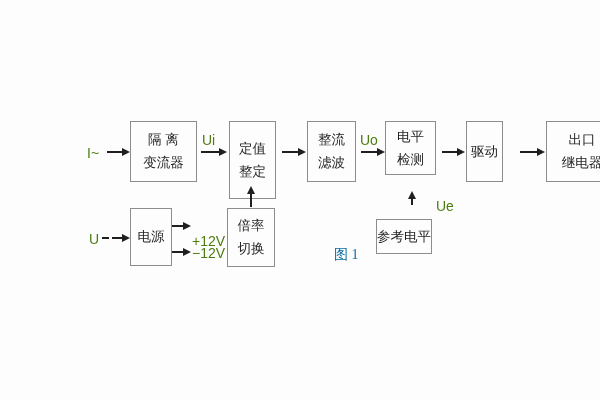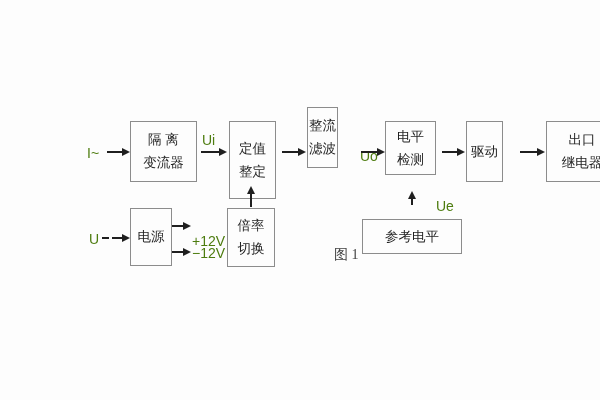--- a/index.html
+++ b/index.html
@@ -61,39 +61,39 @@
     border-right:4px solid transparent;
   }
   .dash{
     position:absolute;
     height:1.5px;
     background:#1f1f1f;
   }
   .caption{
     position:absolute;
     font-size:14px;
-    color:#404040;
+    color:#0369a1;
     white-space:nowrap;
     font-family:Liberation Serif, serif;
   }
 </style>
 </head>
 <body>
 
 <div class="stage">
 
   <div class="box" style="left:88px;top:121px;width:67px;height:61px">
     <span>隔 离</span>
     <span>变流器</span>
   </div>
   <div class="box" style="left:187px;top:121px;width:47px;height:78px">
     <span>定值</span>
     <span>整定</span>
   </div>
-  <div class="box" style="left:265px;top:107px;width:31px;height:61px">
+  <div class="box" style="left:265px;top:121px;width:49px;height:61px">
     <span>整流</span>
     <span>滤波</span>
   </div>
   <div class="box" style="left:343px;top:121px;width:51px;height:54px">
     <span>电平</span>
     <span>检测</span>
   </div>
   <div class="box" style="left:424px;top:121px;width:37px;height:61px">
     <span>驱动</span>
   </div>
@@ -102,27 +102,27 @@
     <span>继电器</span>
   </div>
 
   <div class="box" style="left:88px;top:208px;width:42px;height:58px">
     <span>电源</span>
   </div>
   <div class="box" style="left:185px;top:208px;width:48px;height:59px">
     <span>倍率</span>
     <span>切换</span>
   </div>
-  <div class="box" style="left:320px;top:219px;width:100px;height:35px">
+  <div class="box" style="left:334px;top:219px;width:56px;height:35px">
     <span>参考电平</span>
   </div>
 
   <span class="lbl" style="left:45px;top:145px">I~</span>
   <span class="lbl" style="left:160px;top:132px">Ui</span>
-  <span class="lbl" style="left:318px;top:148px">Uo</span>
+  <span class="lbl" style="left:318px;top:132px">Uo</span>
   <span class="lbl" style="left:47px;top:231px">U</span>
   <span class="lbl" style="left:150px;top:233px">+12V</span>
   <span class="lbl" style="left:150px;top:245px">−12V</span>
   <span class="lbl" style="left:394px;top:198px">Ue</span>
 
   <div class="arrow-r" style="left:65px;top:151px;width:16px"></div>
   <div class="arrow-r" style="left:159px;top:151px;width:19px"></div>
   <div class="arrow-r" style="left:240px;top:151px;width:17px"></div>
   <div class="arrow-r" style="left:319px;top:151px;width:17px"></div>
   <div class="arrow-r" style="left:400px;top:151px;width:16px"></div>

